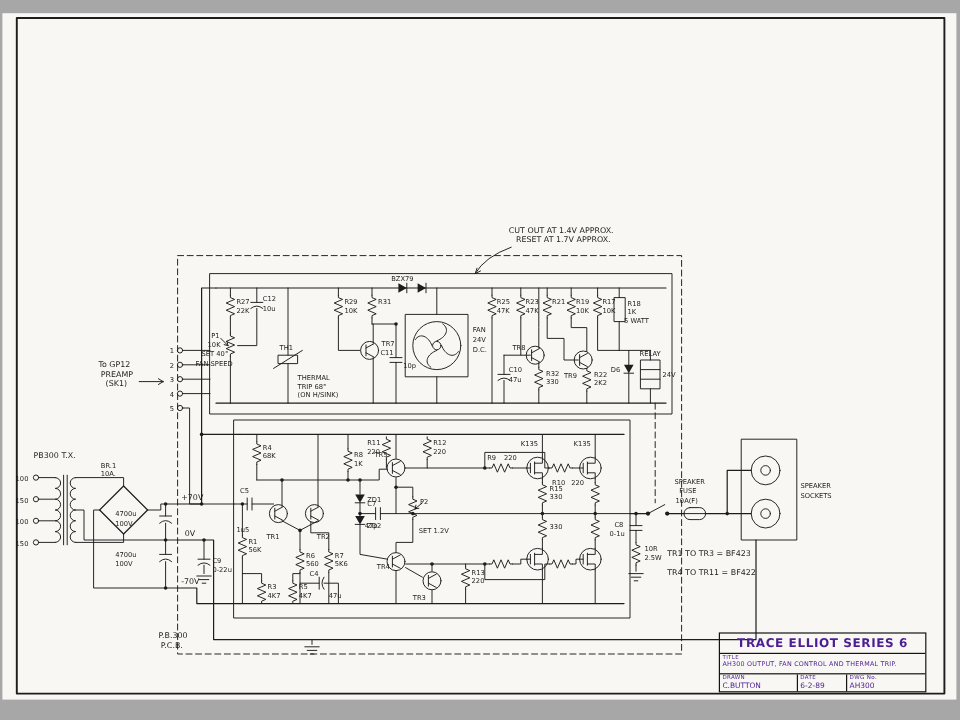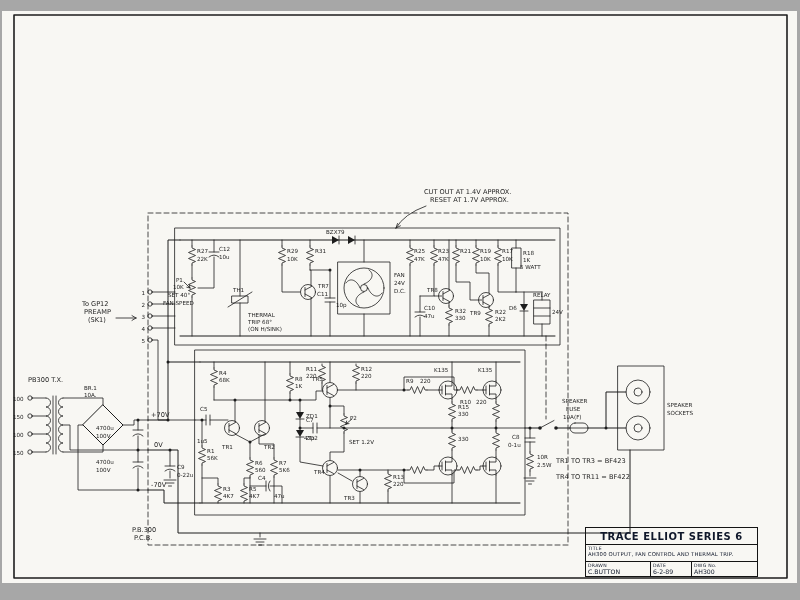--- a/index.html
+++ b/index.html
@@ -8,21 +8,21 @@
   .paper{position:absolute;left:2px;top:11px;width:795px;height:572px;background:#f8f7f3;}
   svg{position:absolute;left:0;top:0;}
   .w{fill:none;stroke:#1d1d1d;stroke-width:1;stroke-linecap:round;stroke-linejoin:round;}
   .wt{stroke-width:.8;}
   .dash{stroke-dasharray:5 3;}
   .fillb{fill:#1d1d1d;stroke:none;}
   text{fill:#1f1f1f;font-family:"DejaVu Sans",sans-serif;}
   .t5{font-size:5.6px;}
   .t6{font-size:6.6px;}
   
-  .tblock{position:absolute;left:585px;top:527px;width:171px;border:1.6px solid #141414;color:#0f172a;background:rgba(255,255,255,0);}
+  .tblock{position:absolute;left:599px;top:527px;width:171px;border:1.6px solid #141414;color:#4c1d95;background:rgba(255,255,255,0);}
   .tb-series{border-bottom:1.6px solid #141414;font-weight:bold;font-size:10px;text-align:center;
              padding:3px 0 2px 0;letter-spacing:.5px;}
   .tb-mid{border-bottom:1px solid #141414;padding:1px 2px;min-height:14px;}
   .tb-lbl{font-size:4.6px;display:block;letter-spacing:.3px;}
   .tb-title{font-size:5.3px;letter-spacing:.2px;}
   .tb-row{display:flex;}
   .tb-cell{padding:1px 2px;min-height:14px;border-right:1px solid #141414;box-sizing:border-box;}
   .tb-cell:last-child{border-right:none;}
   .tb-val{font-size:6.2px;}
   .c1{width:38%;}.c2{width:24%;}.c3{width:38%;}

